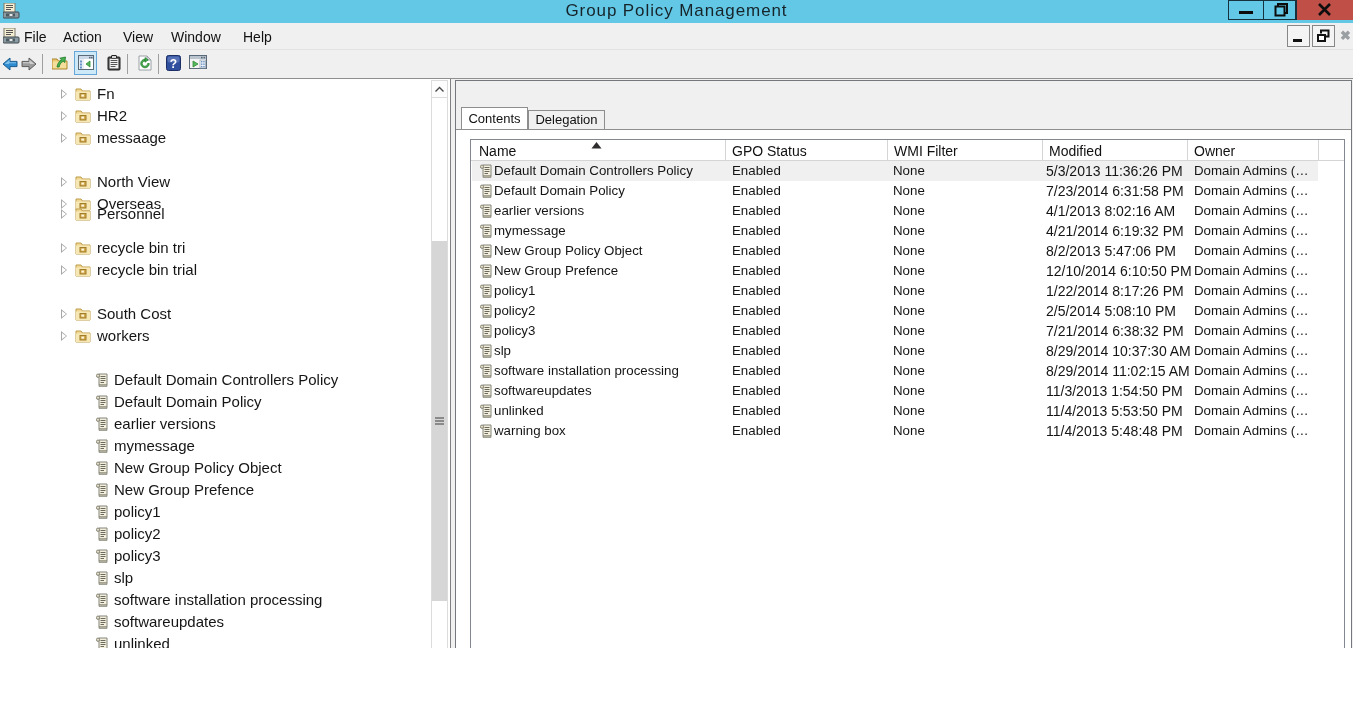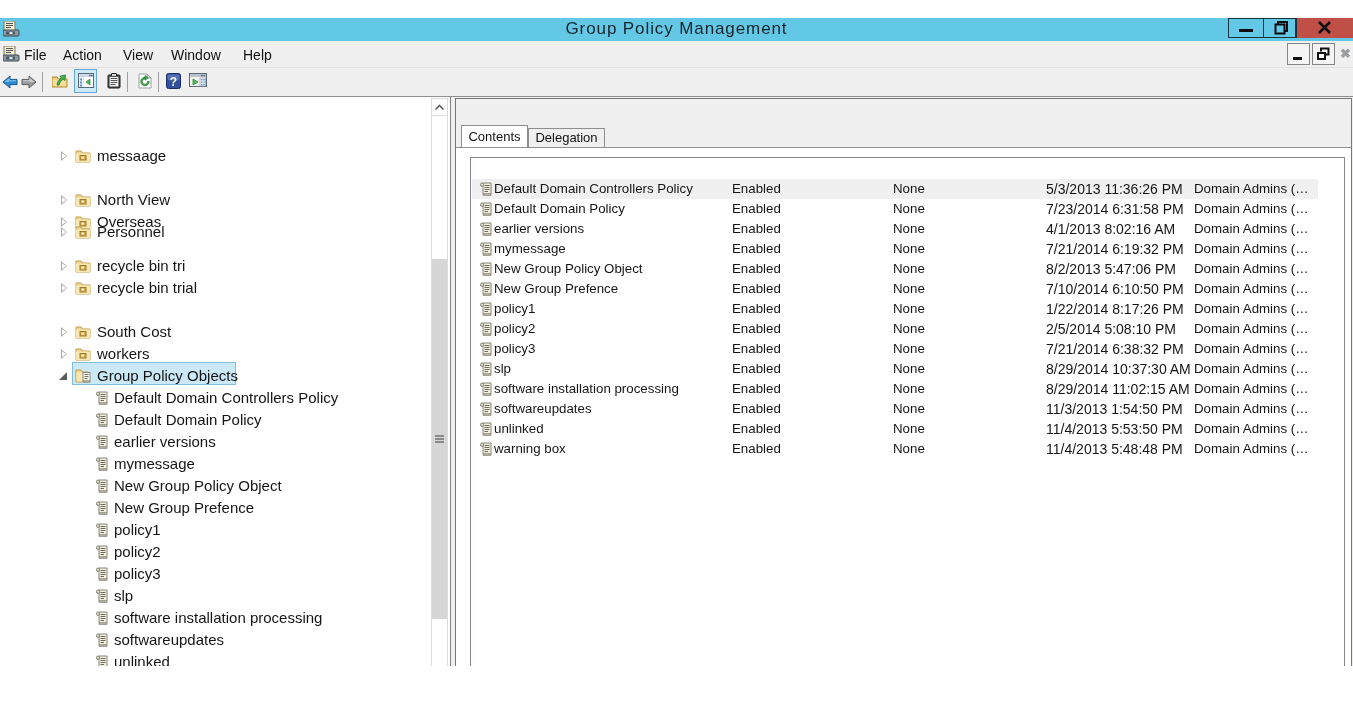--- a/index.html
+++ b/index.html
@@ -1,15 +1,15 @@
 <!DOCTYPE html>
 <html><head><meta charset="utf-8"><style>
 * { margin:0; padding:0; box-sizing:border-box; }
 body { font-family:"Liberation Sans", sans-serif; }
-#win { position:relative; width:1353px; height:648px; background:#f0f0f0; overflow:hidden;margin-top:18px; }
+#win { position:relative; width:1353px; height:648px; background:#f0f0f0; overflow:hidden; }
 
 .titlebar { position:absolute; left:0; top:0; width:1353px; height:23px; background:#63c8e6; }
 .titletext { position:absolute; left:0; top:1px; width:1353px; text-align:center; font-size:17px; letter-spacing:0.9px; color:#16242a; }
 .capbtn { position:absolute; top:0; height:20px; border:1px solid #16323e; }
 .capmin { left:1228px; width:36px; background:#63c8e6; }
 .capres { left:1263px; width:33px; background:#63c8e6; }
 .capclose { left:1296px; width:57px; background:#bf4f47; border:none; border-left:1px solid #16323e; }
 
 .menubar { position:absolute; left:0; top:23px; width:1353px; height:27px; background:#f0f0f0; border-bottom:1px solid #e2e2e2; }
 .menuitem { position:absolute; top:6px; font-size:14px; color:#111; }
@@ -166,20 +166,40 @@
           <rect x="14.2" y="6" width="1.5" height="1.5" fill="#6a94c8"></rect>
           <rect x="12" y="8.4" width="1.5" height="1.5" fill="#6a94c8"></rect>
           <rect x="14.2" y="8.4" width="1.5" height="1.5" fill="#6a94c8"></rect>
           <rect x="12" y="10.8" width="1.5" height="1.5" fill="#6a94c8"></rect>
           <rect x="14.2" y="10.8" width="1.5" height="1.5" fill="#6a94c8"></rect>
           <path d="M4 6 L9 9 L4 12 Z" fill="#58b85c" stroke="#2f8a36" stroke-width="0.8"></path>
         </svg></div>
 </div>
 
 <div class="treepane">
+<div class="trow" style="top:4px">
+        <span class="tri-c" style="left:61px"></span>
+        <span style="position:absolute;left:75px;top:3px"><svg width="16" height="15" viewBox="0 0 16 15" style="">
+            <path d="M1 3 L6 3 L7.5 5 L15 5 L15 14 L1 14 Z" fill="#f0d894" stroke="#bf9b48" stroke-width="1"></path>
+            <path d="M1 5.5 L15 5.5 L15 14 L1 14 Z" fill="#f7e7b4"></path>
+            <rect x="5" y="7.5" width="6" height="4.5" fill="#d3a94e" stroke="#a07c28" stroke-width="1"></rect>
+            <rect x="6.4" y="8.6" width="2.6" height="2" fill="#fdf6dd"></rect>
+          </svg></span>
+        <span class="tlabel" style="left:97px">Fn</span>
+      </div>
+<div class="trow" style="top:26px">
+        <span class="tri-c" style="left:61px"></span>
+        <span style="position:absolute;left:75px;top:3px"><svg width="16" height="15" viewBox="0 0 16 15" style="">
+            <path d="M1 3 L6 3 L7.5 5 L15 5 L15 14 L1 14 Z" fill="#f0d894" stroke="#bf9b48" stroke-width="1"></path>
+            <path d="M1 5.5 L15 5.5 L15 14 L1 14 Z" fill="#f7e7b4"></path>
+            <rect x="5" y="7.5" width="6" height="4.5" fill="#d3a94e" stroke="#a07c28" stroke-width="1"></rect>
+            <rect x="6.4" y="8.6" width="2.6" height="2" fill="#fdf6dd"></rect>
+          </svg></span>
+        <span class="tlabel" style="left:97px">HR2</span>
+      </div>
 <div class="trow" style="top:48px">
         <span class="tri-c" style="left:61px"></span>
         <span style="position:absolute;left:75px;top:3px"><svg width="16" height="15" viewBox="0 0 16 15" style="">
             <path d="M1 3 L6 3 L7.5 5 L15 5 L15 14 L1 14 Z" fill="#f0d894" stroke="#bf9b48" stroke-width="1"></path>
             <path d="M1 5.5 L15 5.5 L15 14 L1 14 Z" fill="#f7e7b4"></path>
             <rect x="5" y="7.5" width="6" height="4.5" fill="#d3a94e" stroke="#a07c28" stroke-width="1"></rect>
             <rect x="6.4" y="8.6" width="2.6" height="2" fill="#fdf6dd"></rect>
           </svg></span>
         <span class="tlabel" style="left:97px">messaage</span>
       </div>
@@ -245,34 +265,20 @@
       </div>
 <div class="trow" style="top:246px">
         <span class="tri-c" style="left:61px"></span>
         <span style="position:absolute;left:75px;top:3px"><svg width="16" height="15" viewBox="0 0 16 15" style="">
             <path d="M1 3 L6 3 L7.5 5 L15 5 L15 14 L1 14 Z" fill="#f0d894" stroke="#bf9b48" stroke-width="1"></path>
             <path d="M1 5.5 L15 5.5 L15 14 L1 14 Z" fill="#f7e7b4"></path>
             <rect x="5" y="7.5" width="6" height="4.5" fill="#d3a94e" stroke="#a07c28" stroke-width="1"></rect>
             <rect x="6.4" y="8.6" width="2.6" height="2" fill="#fdf6dd"></rect>
           </svg></span>
         <span class="tlabel" style="left:97px">workers</span>
-      </div>
-<div class="trow" style="top:268px">
-        <span class="tri-e" style="left:59px"></span>
-        <span class="tsel" style="left:72px"></span>
-        <span style="position:absolute;left:75px;top:3px"><svg width="16" height="15" viewBox="0 0 16 15" style="">
-            <path d="M1 2 L6 2 L7.5 4 L13 4 L13 14 L1 14 Z" fill="#f0d894" stroke="#bf9b48" stroke-width="1"></path>
-            <rect x="1.5" y="4.5" width="11" height="9" fill="#f7e7b4"></rect>
-            <rect x="8" y="4.5" width="7" height="8.5" fill="#fafaf2" stroke="#8c8c7a" stroke-width="1"></rect>
-            <line x1="9.5" y1="6.5" x2="13.5" y2="6.5" stroke="#6f6f64" stroke-width="1"></line>
-            <line x1="9.5" y1="8.5" x2="13.5" y2="8.5" stroke="#6f6f64" stroke-width="1"></line>
-            <line x1="9.5" y1="10.5" x2="12.5" y2="10.5" stroke="#6f6f64" stroke-width="1"></line>
-            <path d="M8 13 L15 13 L15 14.2 L8 14.2 Z" fill="#d8d2b4" stroke="#8c8c7a" stroke-width="0.8"></path>
-          </svg></span>
-        <span class="tlabel" style="left:97px">Group Policy Objects</span>
       </div>
 <div class="trow" style="top:290px">
         <span style="position:absolute;left:95px;top:4px"><svg width="14" height="14" viewBox="0 0 14 14" style="">
             <path d="M4 1 L12 1 L12 12 L4 12 Z" fill="#f3efdc" stroke="#84847a" stroke-width="1"></path>
             <rect x="1.5" y="1" width="3" height="3.4" rx="1.5" fill="#e4ddc0" stroke="#84847a" stroke-width="1"></rect>
             <line x1="5.5" y1="3.5" x2="10.5" y2="3.5" stroke="#6a6a5e" stroke-width="1"></line>
             <line x1="5.5" y1="5.5" x2="10.5" y2="5.5" stroke="#6a6a5e" stroke-width="1"></line>
             <line x1="5.5" y1="7.5" x2="10.5" y2="7.5" stroke="#6a6a5e" stroke-width="1"></line>
             <line x1="5.5" y1="9.5" x2="9" y2="9.5" stroke="#6a6a5e" stroke-width="1"></line>
             <path d="M4 12 L12 12 L12 13.4 L4 13.4 Z" fill="#d8d2b4" stroke="#84847a" stroke-width="0.8"></path>
@@ -462,20 +468,37 @@
 <div class="splitter"></div>
 
 <div class="rightpane">
   <div class="rpgray"></div>
   <div class="tab tab1">Contents</div>
   <div class="tab tab2">Delegation</div>
   <div class="tabline"></div>
 </div>
 
 <div class="listbox">
+  <div class="lhead">
+    <span class="lhcell" style="left:8px">Name</span>
+    <span class="lhcell" style="left:261px">GPO Status</span>
+    <span class="lhcell" style="left:423px">WMI Filter</span>
+    <span class="lhcell" style="left:578px">Modified</span>
+    <span class="lhcell" style="left:723px">Owner</span>
+    <span class="sortarrow">
+          <svg width="11" height="8" style="display:block">
+            <path d="M5.5 1 L10.5 7.5 L0.5 7.5 Z" fill="#2e2e2e"></path>
+          </svg>
+        </span>
+    <span class="lhsep" style="left:254px"></span>
+    <span class="lhsep" style="left:416px"></span>
+    <span class="lhsep" style="left:571px"></span>
+    <span class="lhsep" style="left:716px"></span>
+    <span class="lhsep" style="left:847px"></span>
+  </div>
 <div class="rrow sel" style="top:21px">
         <span style="position:absolute;left:7px;top:3px"><svg width="14" height="14" viewBox="0 0 14 14" style="">
             <path d="M4 1 L12 1 L12 12 L4 12 Z" fill="#f3efdc" stroke="#84847a" stroke-width="1"></path>
             <rect x="1.5" y="1" width="3" height="3.4" rx="1.5" fill="#e4ddc0" stroke="#84847a" stroke-width="1"></rect>
             <line x1="5.5" y1="3.5" x2="10.5" y2="3.5" stroke="#6a6a5e" stroke-width="1"></line>
             <line x1="5.5" y1="5.5" x2="10.5" y2="5.5" stroke="#6a6a5e" stroke-width="1"></line>
             <line x1="5.5" y1="7.5" x2="10.5" y2="7.5" stroke="#6a6a5e" stroke-width="1"></line>
             <line x1="5.5" y1="9.5" x2="9" y2="9.5" stroke="#6a6a5e" stroke-width="1"></line>
             <path d="M4 12 L12 12 L12 13.4 L4 13.4 Z" fill="#d8d2b4" stroke="#84847a" stroke-width="0.8"></path>
           </svg></span>
@@ -523,21 +546,21 @@
             <rect x="1.5" y="1" width="3" height="3.4" rx="1.5" fill="#e4ddc0" stroke="#84847a" stroke-width="1"></rect>
             <line x1="5.5" y1="3.5" x2="10.5" y2="3.5" stroke="#6a6a5e" stroke-width="1"></line>
             <line x1="5.5" y1="5.5" x2="10.5" y2="5.5" stroke="#6a6a5e" stroke-width="1"></line>
             <line x1="5.5" y1="7.5" x2="10.5" y2="7.5" stroke="#6a6a5e" stroke-width="1"></line>
             <line x1="5.5" y1="9.5" x2="9" y2="9.5" stroke="#6a6a5e" stroke-width="1"></line>
             <path d="M4 12 L12 12 L12 13.4 L4 13.4 Z" fill="#d8d2b4" stroke="#84847a" stroke-width="0.8"></path>
           </svg></span>
         <span class="c1">mymessage</span>
         <span class="c2">Enabled</span>
         <span class="c3">None</span>
-        <span class="c4">7/21/2014 6:19:32 PM</span>
+        <span class="c4">4/21/2014 6:19:32 PM</span>
         <span class="c5">Domain Admins (…</span>
       </div>
 <div class="rrow" style="top:101px">
         <span style="position:absolute;left:7px;top:3px"><svg width="14" height="14" viewBox="0 0 14 14" style="">
             <path d="M4 1 L12 1 L12 12 L4 12 Z" fill="#f3efdc" stroke="#84847a" stroke-width="1"></path>
             <rect x="1.5" y="1" width="3" height="3.4" rx="1.5" fill="#e4ddc0" stroke="#84847a" stroke-width="1"></rect>
             <line x1="5.5" y1="3.5" x2="10.5" y2="3.5" stroke="#6a6a5e" stroke-width="1"></line>
             <line x1="5.5" y1="5.5" x2="10.5" y2="5.5" stroke="#6a6a5e" stroke-width="1"></line>
             <line x1="5.5" y1="7.5" x2="10.5" y2="7.5" stroke="#6a6a5e" stroke-width="1"></line>
             <line x1="5.5" y1="9.5" x2="9" y2="9.5" stroke="#6a6a5e" stroke-width="1"></line>
@@ -555,21 +578,21 @@
             <rect x="1.5" y="1" width="3" height="3.4" rx="1.5" fill="#e4ddc0" stroke="#84847a" stroke-width="1"></rect>
             <line x1="5.5" y1="3.5" x2="10.5" y2="3.5" stroke="#6a6a5e" stroke-width="1"></line>
             <line x1="5.5" y1="5.5" x2="10.5" y2="5.5" stroke="#6a6a5e" stroke-width="1"></line>
             <line x1="5.5" y1="7.5" x2="10.5" y2="7.5" stroke="#6a6a5e" stroke-width="1"></line>
             <line x1="5.5" y1="9.5" x2="9" y2="9.5" stroke="#6a6a5e" stroke-width="1"></line>
             <path d="M4 12 L12 12 L12 13.4 L4 13.4 Z" fill="#d8d2b4" stroke="#84847a" stroke-width="0.8"></path>
           </svg></span>
         <span class="c1">New Group Prefence</span>
         <span class="c2">Enabled</span>
         <span class="c3">None</span>
-        <span class="c4">7/10/2014 6:10:50 PM</span>
+        <span class="c4">12/10/2014 6:10:50 PM</span>
         <span class="c5">Domain Admins (…</span>
       </div>
 <div class="rrow" style="top:141px">
         <span style="position:absolute;left:7px;top:3px"><svg width="14" height="14" viewBox="0 0 14 14" style="">
             <path d="M4 1 L12 1 L12 12 L4 12 Z" fill="#f3efdc" stroke="#84847a" stroke-width="1"></path>
             <rect x="1.5" y="1" width="3" height="3.4" rx="1.5" fill="#e4ddc0" stroke="#84847a" stroke-width="1"></rect>
             <line x1="5.5" y1="3.5" x2="10.5" y2="3.5" stroke="#6a6a5e" stroke-width="1"></line>
             <line x1="5.5" y1="5.5" x2="10.5" y2="5.5" stroke="#6a6a5e" stroke-width="1"></line>
             <line x1="5.5" y1="7.5" x2="10.5" y2="7.5" stroke="#6a6a5e" stroke-width="1"></line>
             <line x1="5.5" y1="9.5" x2="9" y2="9.5" stroke="#6a6a5e" stroke-width="1"></line>

